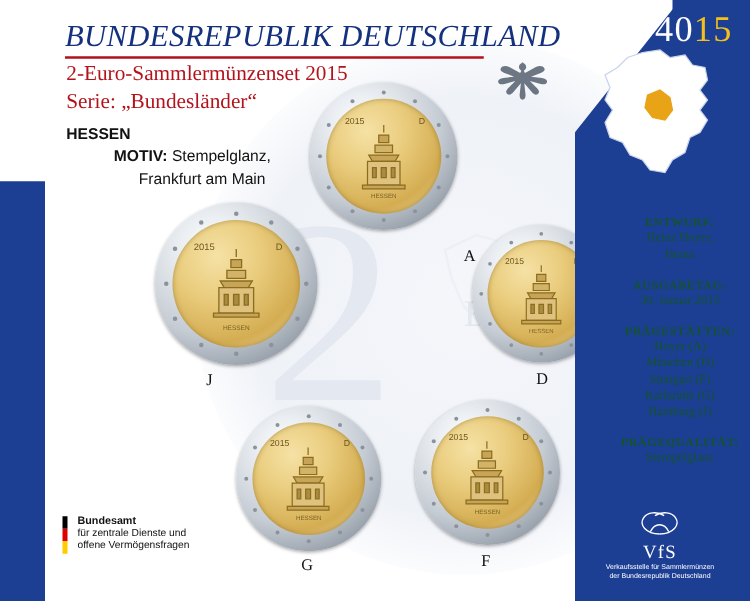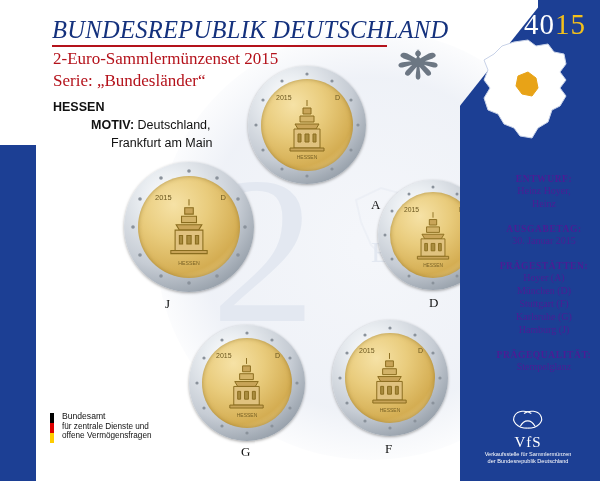--- a/index.html
+++ b/index.html
@@ -97,21 +97,21 @@
     position:absolute;left:355px;top:42px;width:58px;height:58px;
     opacity:.85;
   }
   
   .map{
     position:absolute;right:10px;top:36px;width:128px;height:110px;
   }
   
   .rp{
     position:absolute;right:0;top:160px;width:112px;
-    color:#4c1d95;text-align:center;font-family:"Liberation Serif",serif;
+    color:#14532d;text-align:center;font-family:"Liberation Serif",serif;
   }
   .rp .lbl{
     font-size:9.5px;font-weight:bold;letter-spacing:.6px;margin-top:14px;
   }
   .rp .val{font-size:10px;line-height:13px;}
   .rp .group{margin-bottom:4px;}
   
   .coin{
     position:absolute;border-radius:50%;
   }
@@ -151,21 +151,21 @@
     position:absolute;left:14px;bottom:28px;width:190px;height:42px;
   }
   .bva .flag{position:absolute;left:0;top:2px;width:4px;height:30px;}
   .bva .f1{background:#000;height:10px;top:2px;}
   .bva .f2{background:#d00;height:10px;top:12px;}
   .bva .f3{background:#fc0;height:10px;top:22px;}
   .bva .txt{
     position:absolute;left:12px;top:1px;font-size:8.2px;line-height:9.6px;
     font-family:"Liberation Sans",sans-serif;color:#111;
   }
-  .bva .txt .b{font-weight:normal;font-size:8.6px;}
+  .bva .txt .b{font-weight:bold;font-size:8.6px;}
   .vfs{
     position:absolute;right:12px;bottom:16px;width:120px;text-align:center;color:#fff;
   }
   .vfs .vis{font-size:15px;letter-spacing:1px;font-family:"Liberation Serif",serif;}
   .vfs .sub{font-size:5.6px;line-height:7px;font-family:"Liberation Sans",sans-serif;}
   .vfs .swirl{height:22px;}
 </style>
 </head>
 <body>
 
@@ -185,21 +185,21 @@
       <path d="M60,45 L85,50 L95,70 L80,90 L58,82 Z" fill="none" stroke="#e1e6ef" stroke-width="1.6"></path>
     </svg>
 
     <div class="title">BUNDESREPUBLIK DEUTSCHLAND</div>
     <div class="redline"></div>
     <div class="subtitle1">2-Euro-Sammlermünzenset 2015</div>
     <div class="subtitle2">Serie: „Bundesländer“</div>
     <div class="state">HESSEN</div>
     <div class="motiv">
       <b>MOTIV:</b>
-      <span>Deutschland,</span>
+      <span>Stempelglanz,</span>
     </div>
     <div class="motiv2">Frankfurt am Main</div>
 
     <svg class="eagle" viewBox="0 0 60 60">
       <g fill="#55616f">
         <path d="M30,8 c-3,0 -5,2 -5,4 c0,1.5 1,2.5 2,3 l-1,2 l-9,-5 c-3,-1.5 -6,-1 -7,1 c-1,2 1,3 3,4 l8,3 l-9,1 c-3,.4 -5,2 -4,4 c.8,1.6 3,1.6 5,1 l9,-2.5 l-6,6 c-2,2 -2,4 -.4,5 c1.6,1 3.4,0 5,-2 l6,-7 l-1,9 c-.3,2.6 .6,4.6 2.4,4.6 c1.8,0 2.7,-2 2.4,-4.6 l-1,-9 l6,7 c1.6,2 3.4,3 5,2 c1.6,-1 1.6,-3 -.4,-5 l-6,-6 l9,2.5 c2,.6 4.2,.6 5,-1 c1,-2 -1,-3.6 -4,-4 l-9,-1 l8,-3 c2,-1 4,-2 3,-4 c-1,-2 -4,-2.5 -7,-1 l-9,5 l-1,-2 c1,-.5 2,-1.5 2,-3 c0,-2 -2,-4 -5,-4 z"></path>
       </g>
     </svg>
 
     <div class="coin" style="left:212px;top:66px;width:118px;height:118px;">

